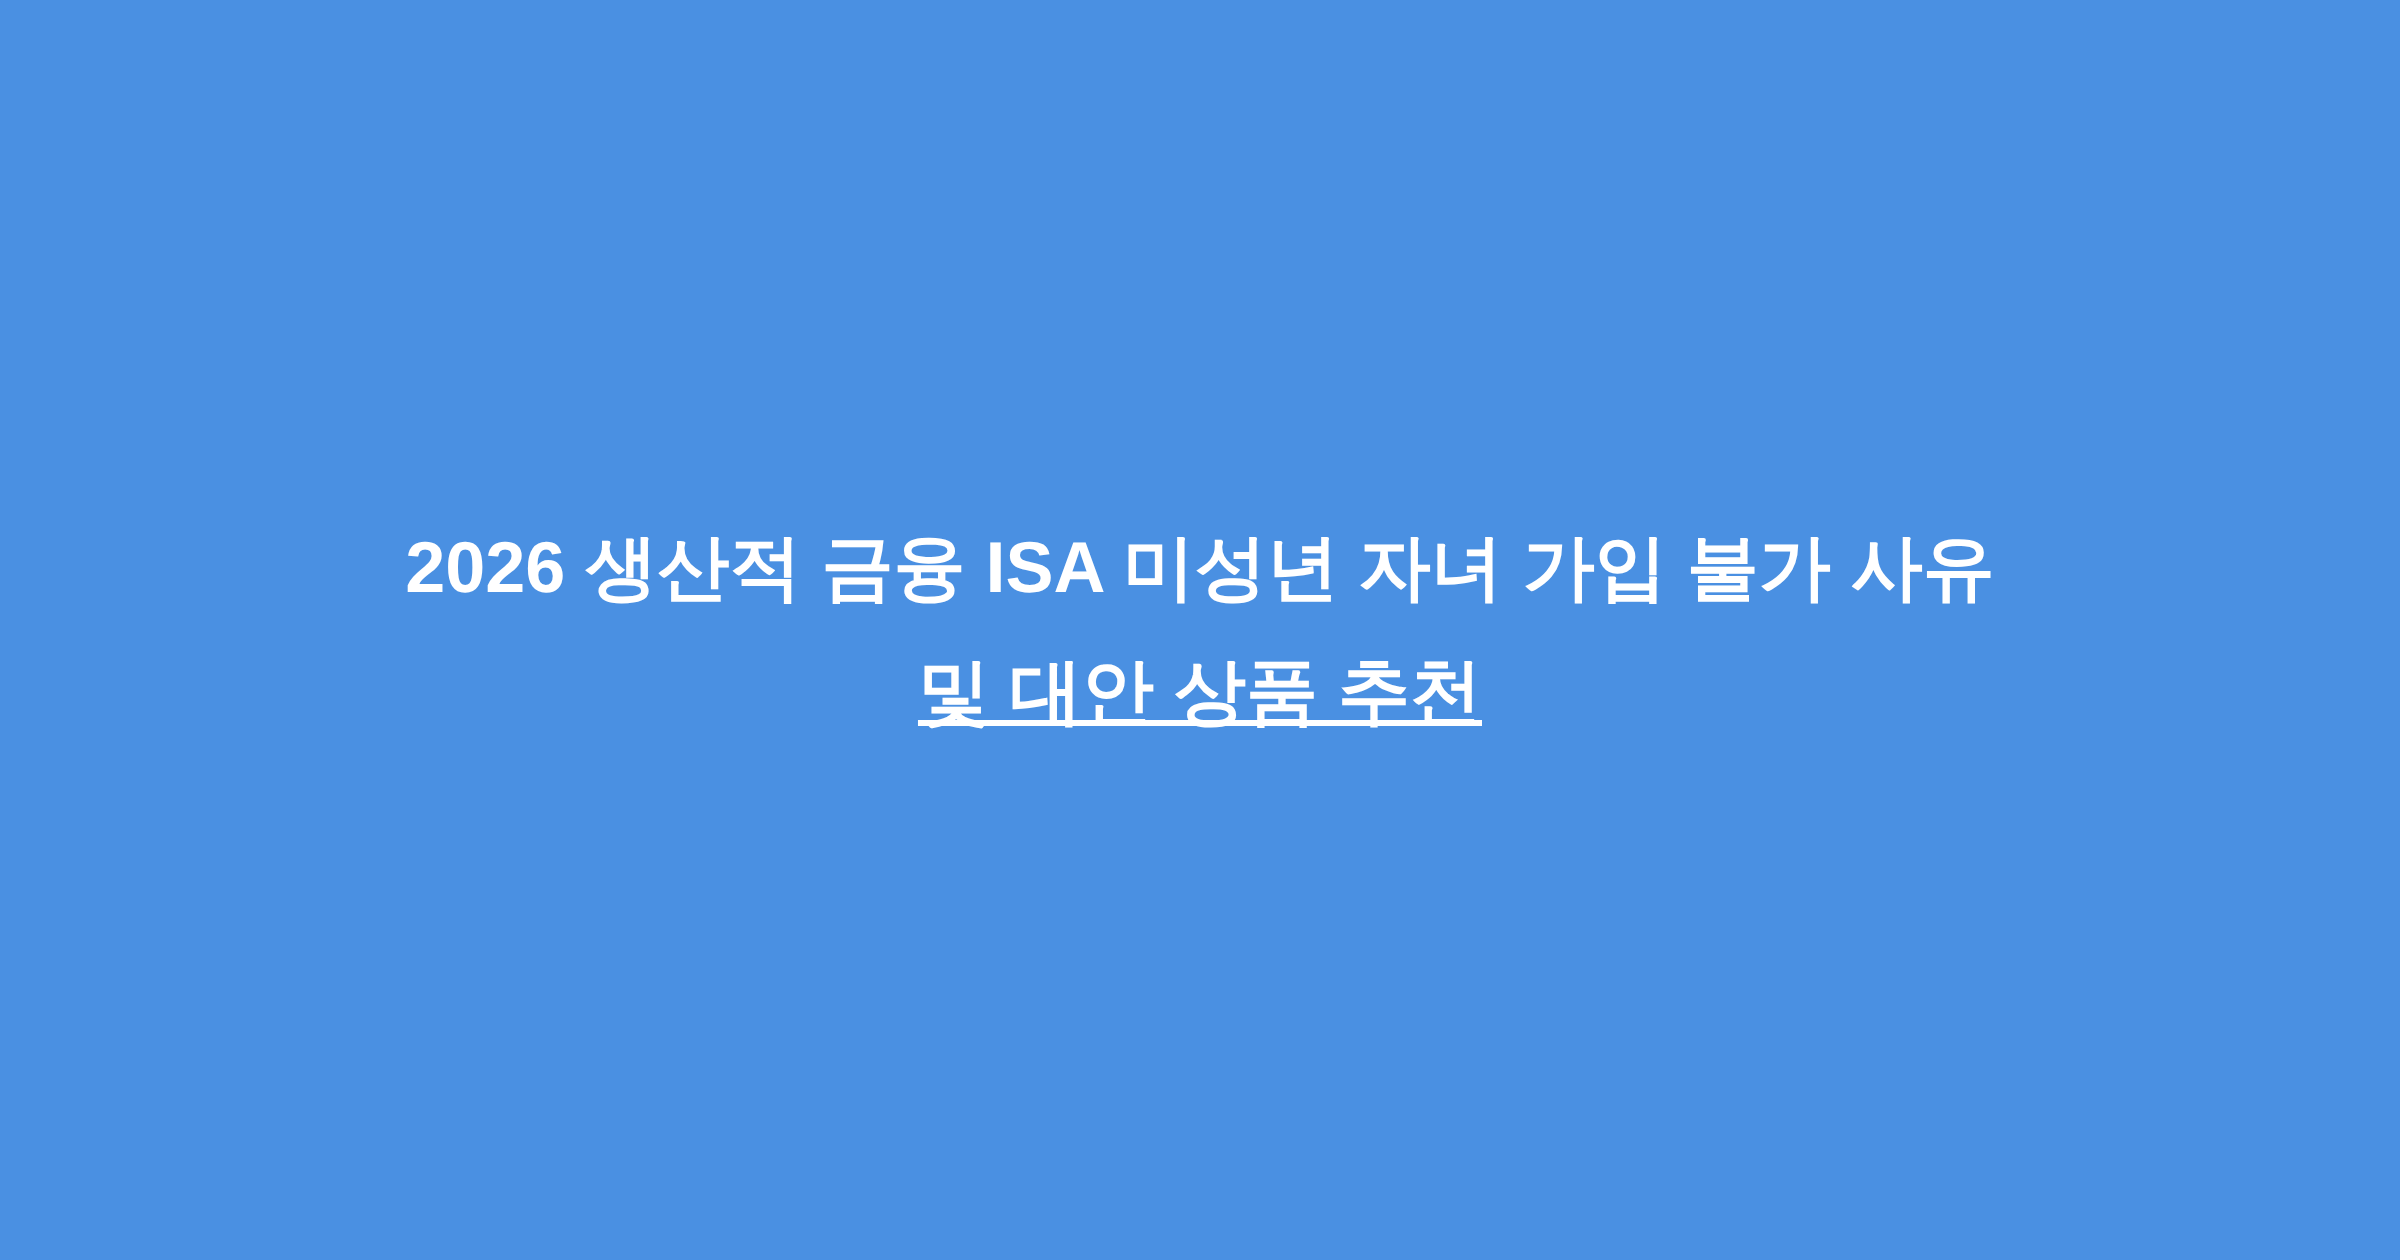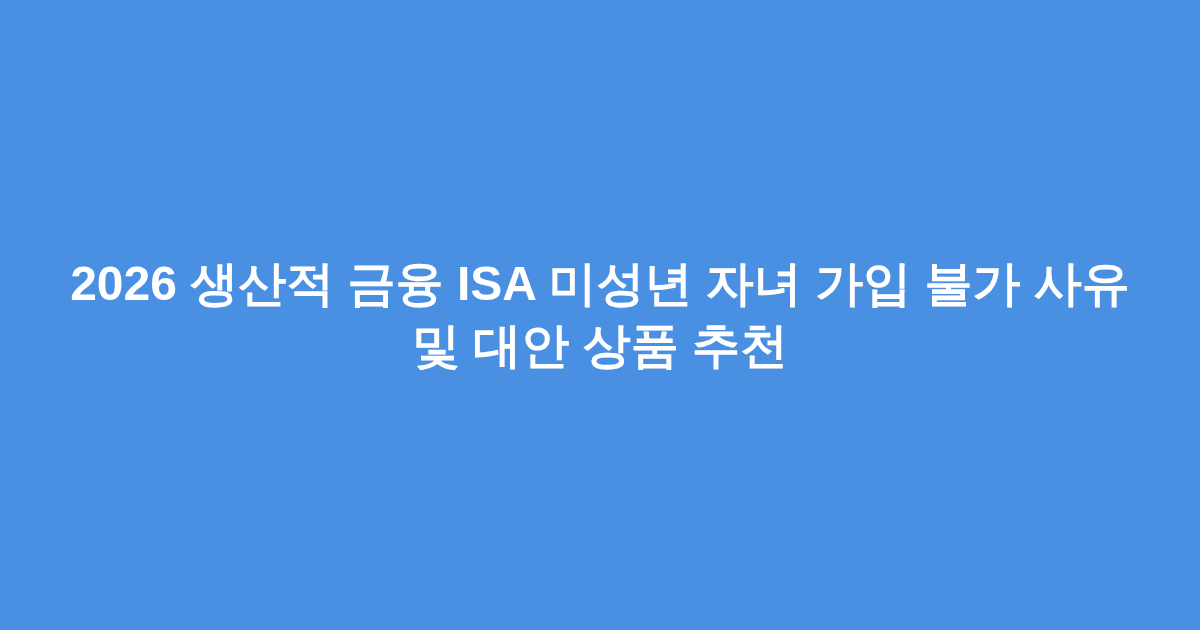--- a/index.html
+++ b/index.html
@@ -32,27 +32,27 @@
     align-items: center;
     justify-content: center;
     text-align: center;
   }
 
   .title-line {
     display: block;
     color: #ffffff;
     font-family: "Liberation Sans", "DejaVu Sans", sans-serif;
     font-weight: 700;
-    font-size: 48px;
+    font-size: 36px;
     line-height: 62px;
     letter-spacing: 0px;
     white-space: nowrap;
   }
 </style>
 </head>
 <body>
 
 <div id="card" style="background: rgb(74, 144, 226);">
   <div id="title-block">
     <span class="title-line" style="color: rgb(255, 255, 255);">2026 생산적 금융 ISA 미성년 자녀 가입 불가 사유</span>
-    <span class="title-line" style="color: rgb(255, 255, 255);">및 대안 상품 추천</span>
+    <span class="title-line" style="color: rgb(255, 255, 255); text-decoration: underline;">및 대안 상품 추천</span>
   </div>
 </div>
 
 </body></html>

